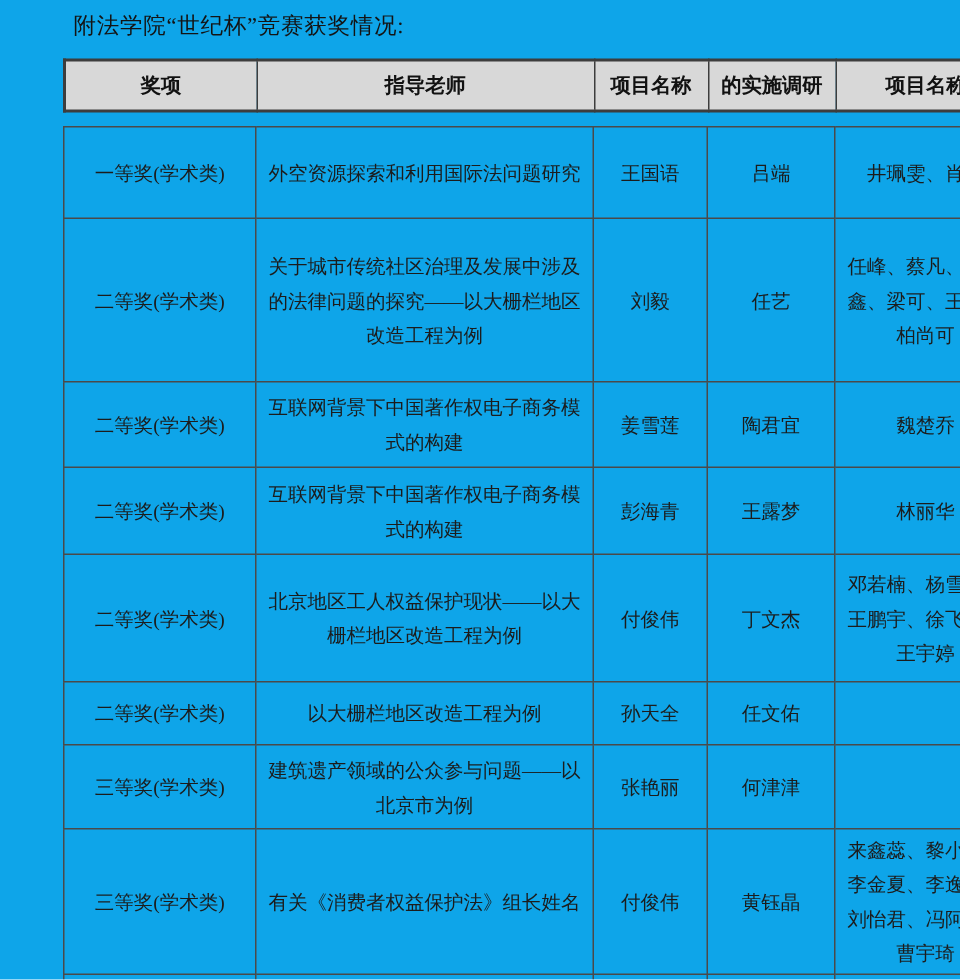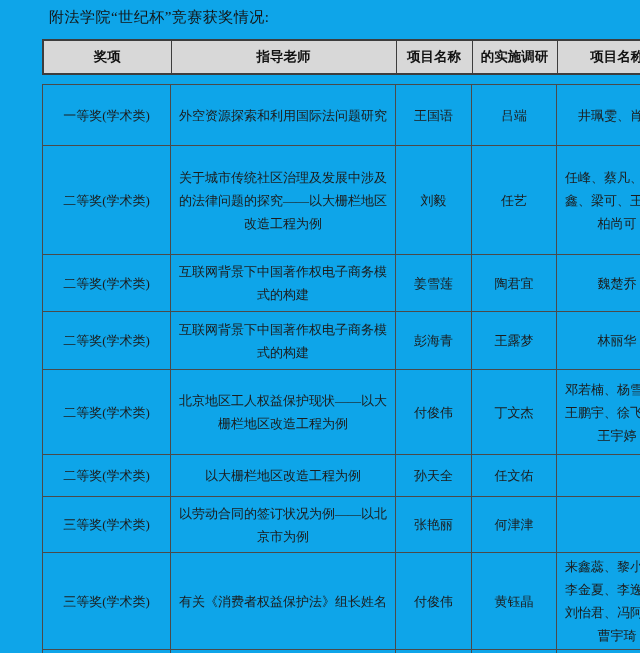--- a/index.html
+++ b/index.html
@@ -154,21 +154,21 @@
     <tr class="r6">
       <td>二等奖(学术类)</td>
       <td>以大栅栏地区改造工程为例</td>
       <td>孙天全</td>
       <td>任文佑</td>
       <td></td>
     </tr>
 
     <tr class="r7">
       <td>三等奖(学术类)</td>
-      <td>以劳动合同的签订状况为例——以北京市为例</td>
+      <td>建筑遗产领域的公众参与问题——以北京市为例</td>
       <td>张艳丽</td>
       <td>何津津</td>
       <td></td>
     </tr>
 
     <tr class="r8">
       <td>三等奖(学术类)</td>
       <td>有关《消费者权益保护法》组长姓名</td>
       <td>付俊伟</td>
       <td>黄钰晶</td>

